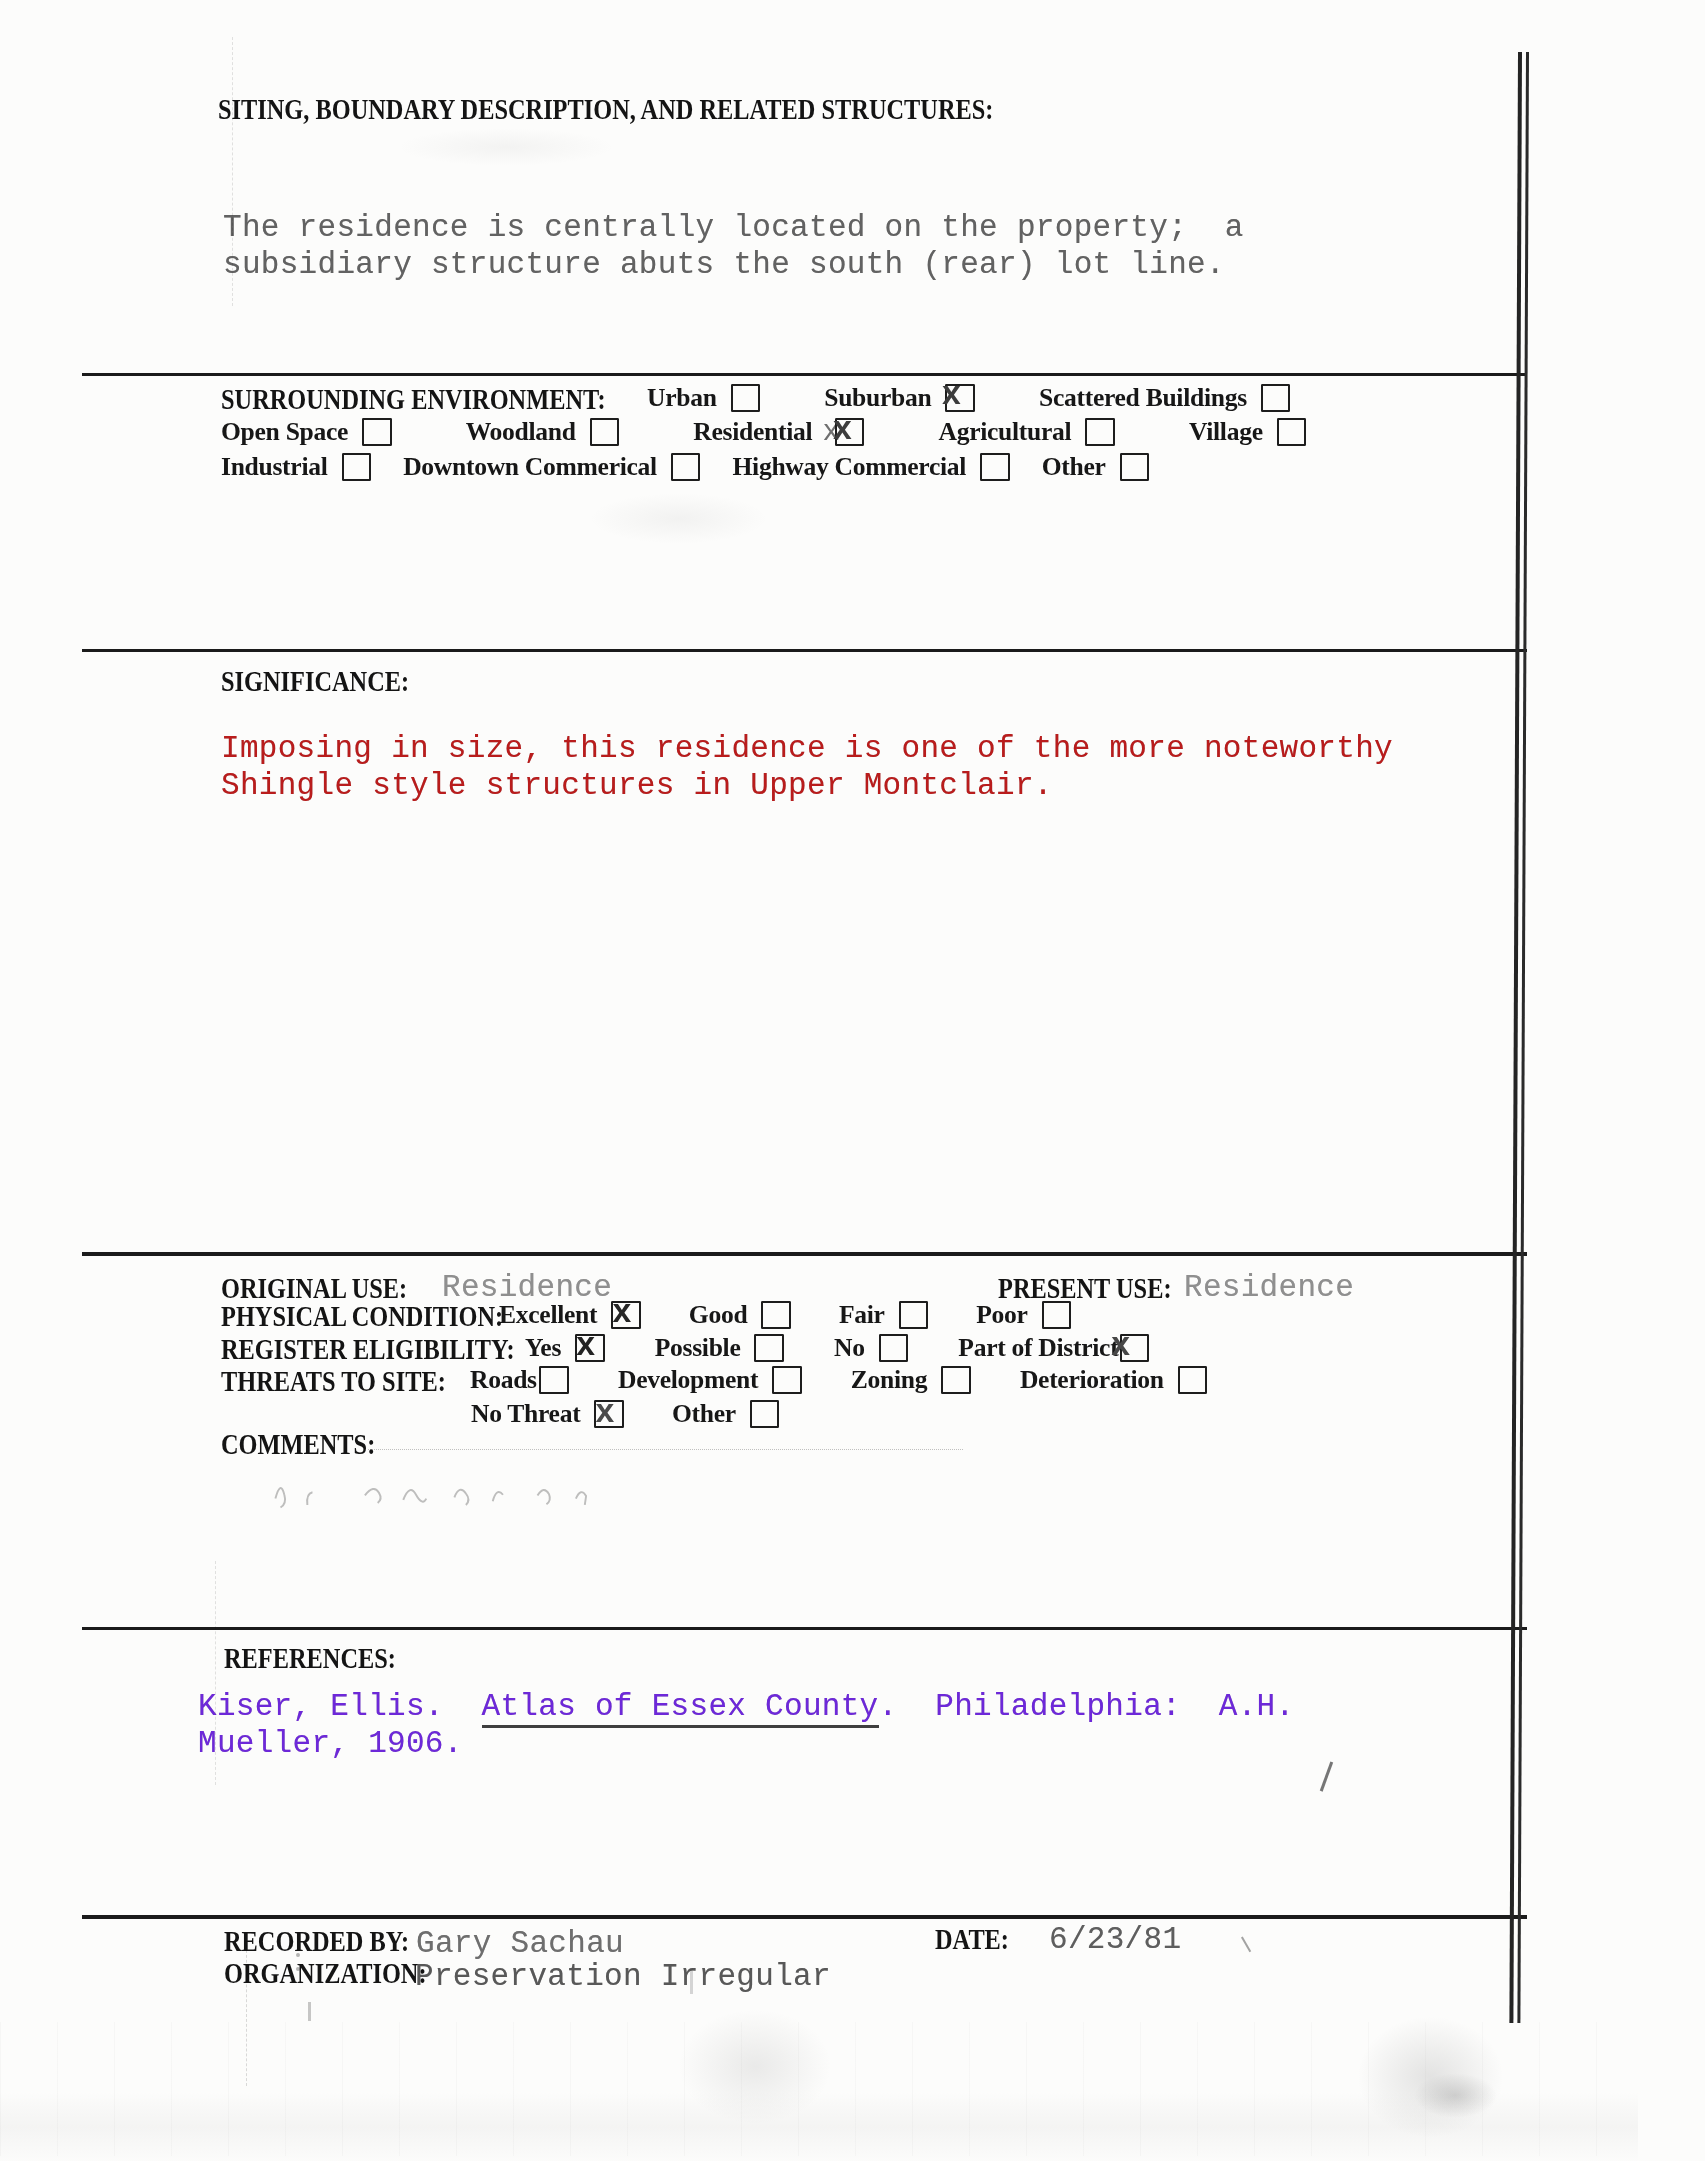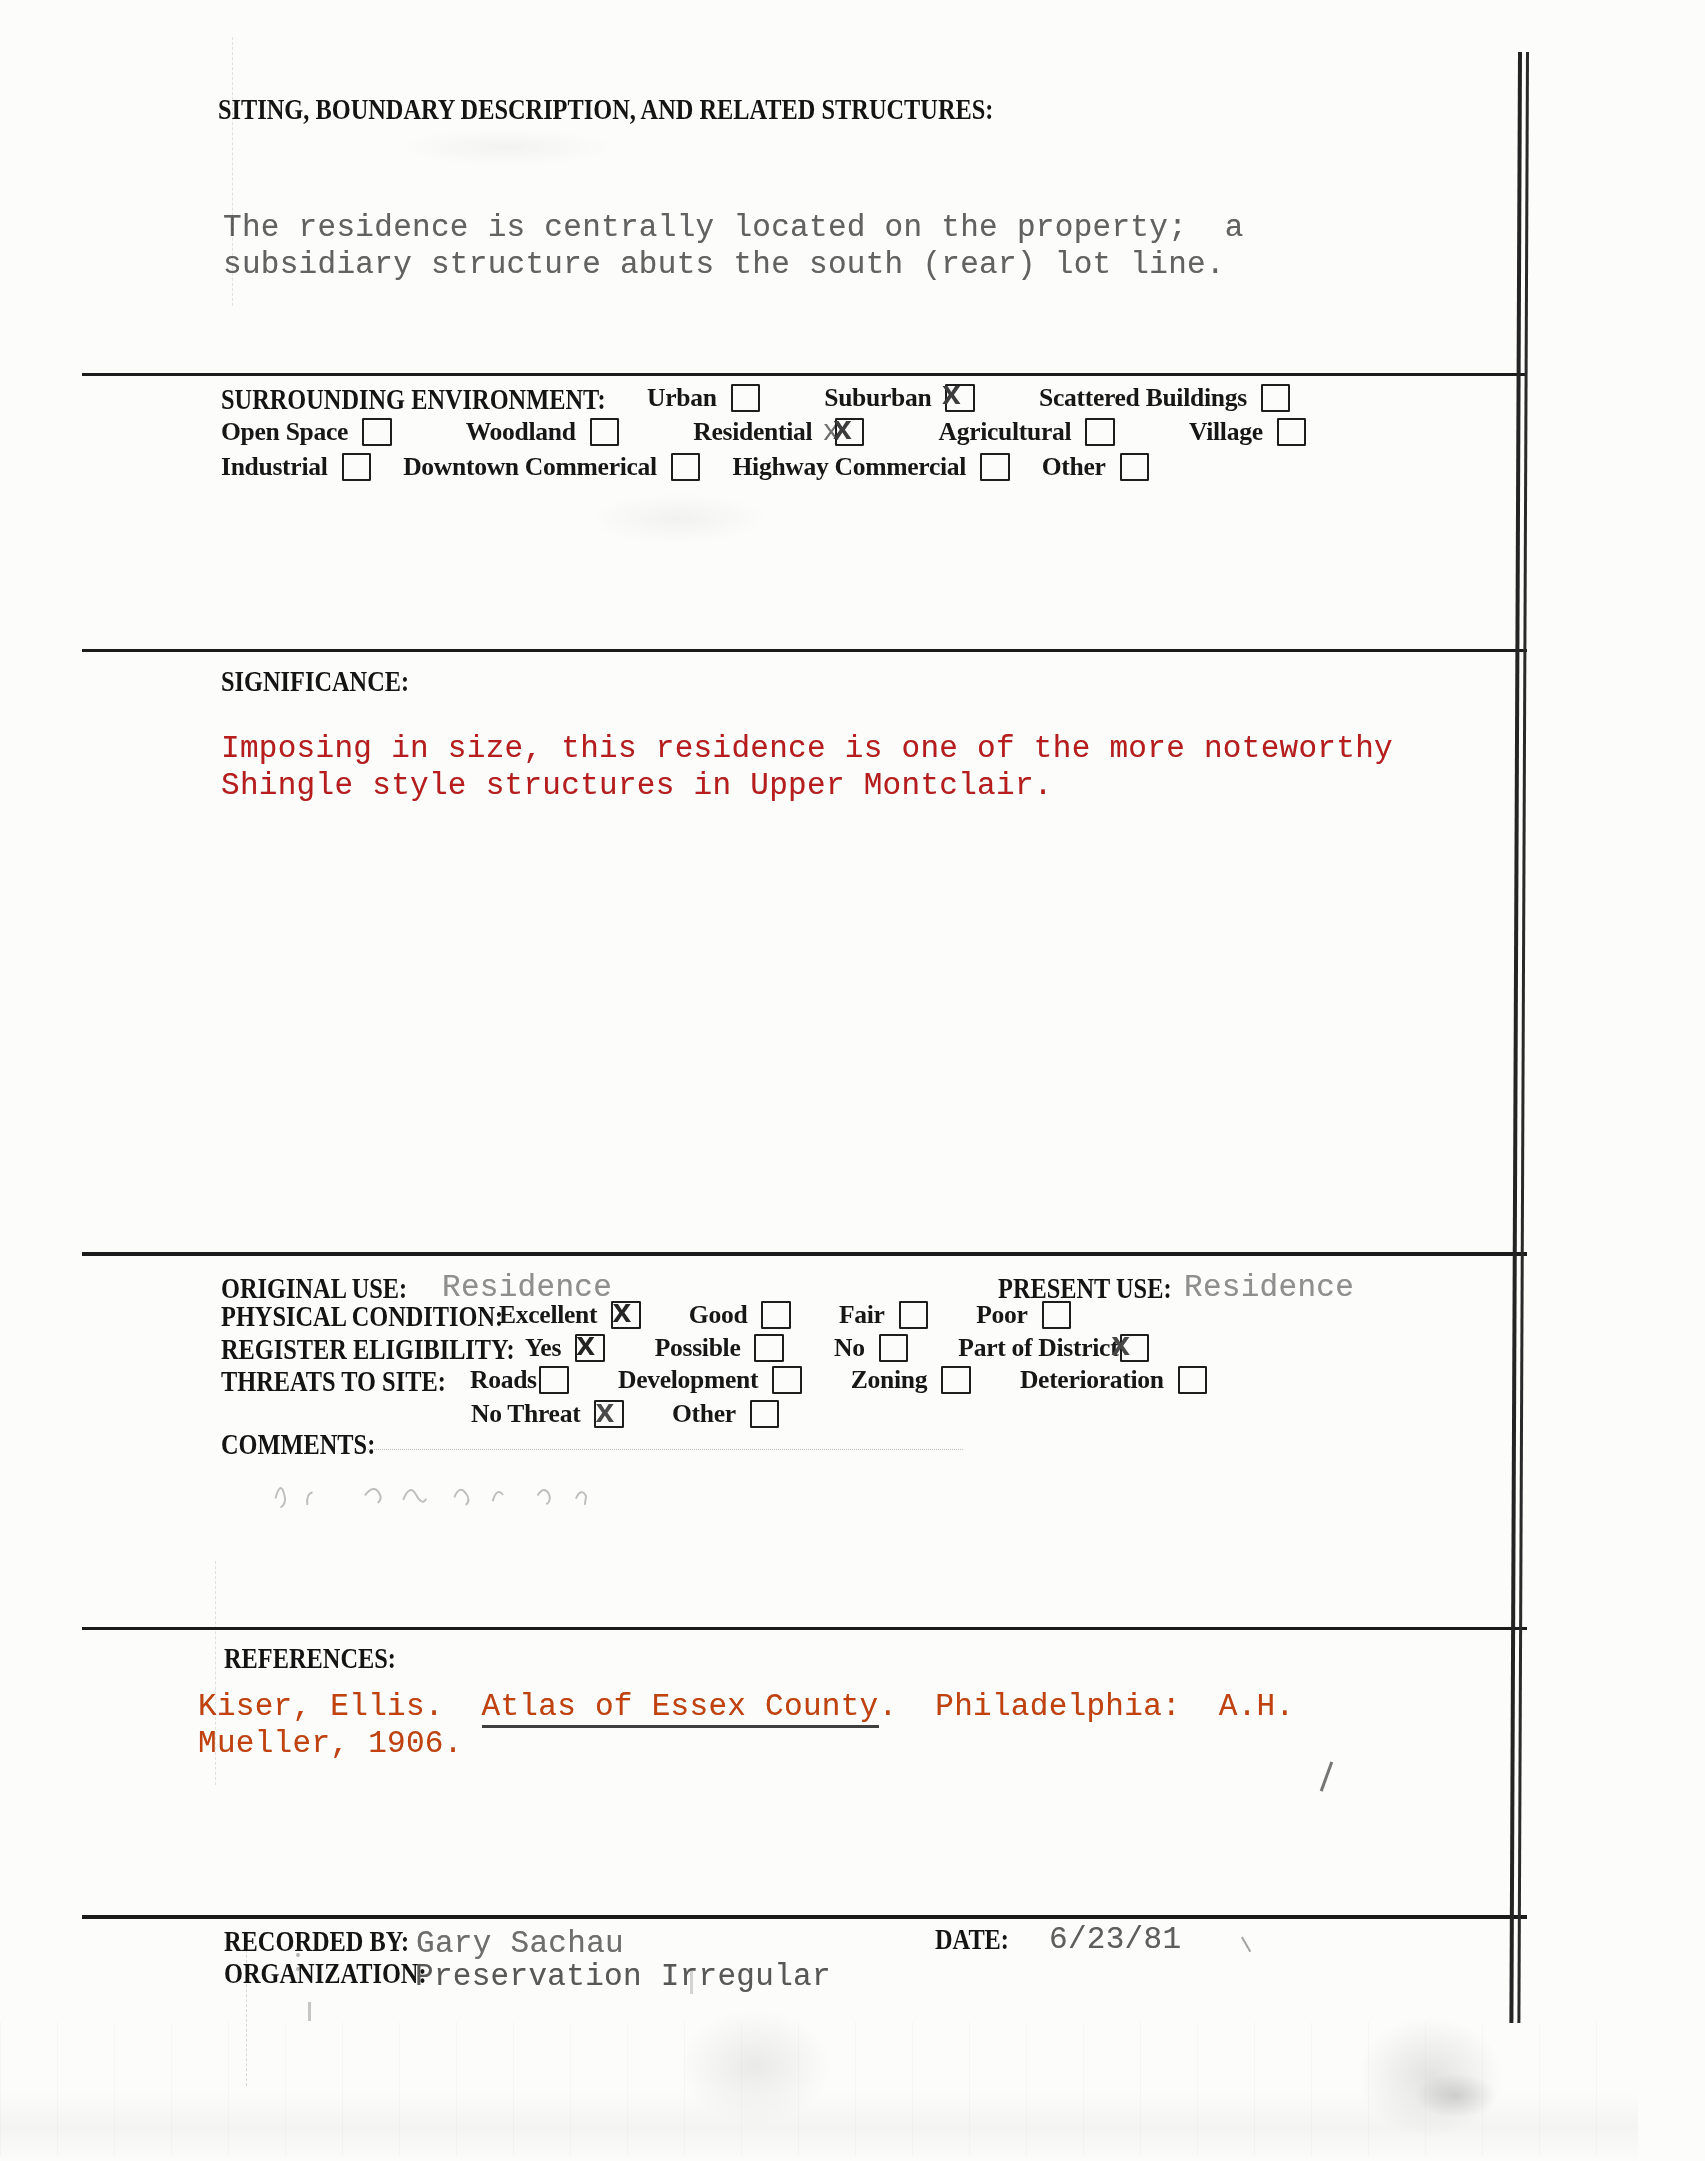--- a/index.html
+++ b/index.html
@@ -9,21 +9,21 @@
 
   
   .sq{display:inline-block;transform:scaleX(.84);transform-origin:0 50%;white-space:nowrap;
       font:700 29px "Liberation Serif","DejaVu Serif",serif;color:#141414;}
   
   .typed{font:400 31px "Liberation Mono","DejaVu Sans Mono",monospace;letter-spacing:0.3px;
          white-space:pre;color:#636363;text-shadow:0 0 0.6px rgba(40,40,40,.3);}
   .t-top{color:#626262;}
   .t-sig{color:#b91c1c;}
   .t-use{color:#8f8f8f;}
-  .t-ref{color:#c2410c;}
+  .t-ref{color:#6d28d9;}
   .t-rec{color:#6e6e6e;}
   .t-date{color:#5e5e5e;}
   .t-org{color:#585858;}
   .ref-title{border-bottom:3.2px solid #3f3f3f;padding-bottom:0.6px;}
 
   
   .h-rule{position:absolute;left:82px;width:1445px;height:2.6px;background:#1b1b1b;}
   .h-rule.thick{height:3.8px;}
   .v-rule{position:absolute;left:1518px;top:52px;height:1971px;width:12.8px;
           transform:rotate(.25deg);transform-origin:top left;}

